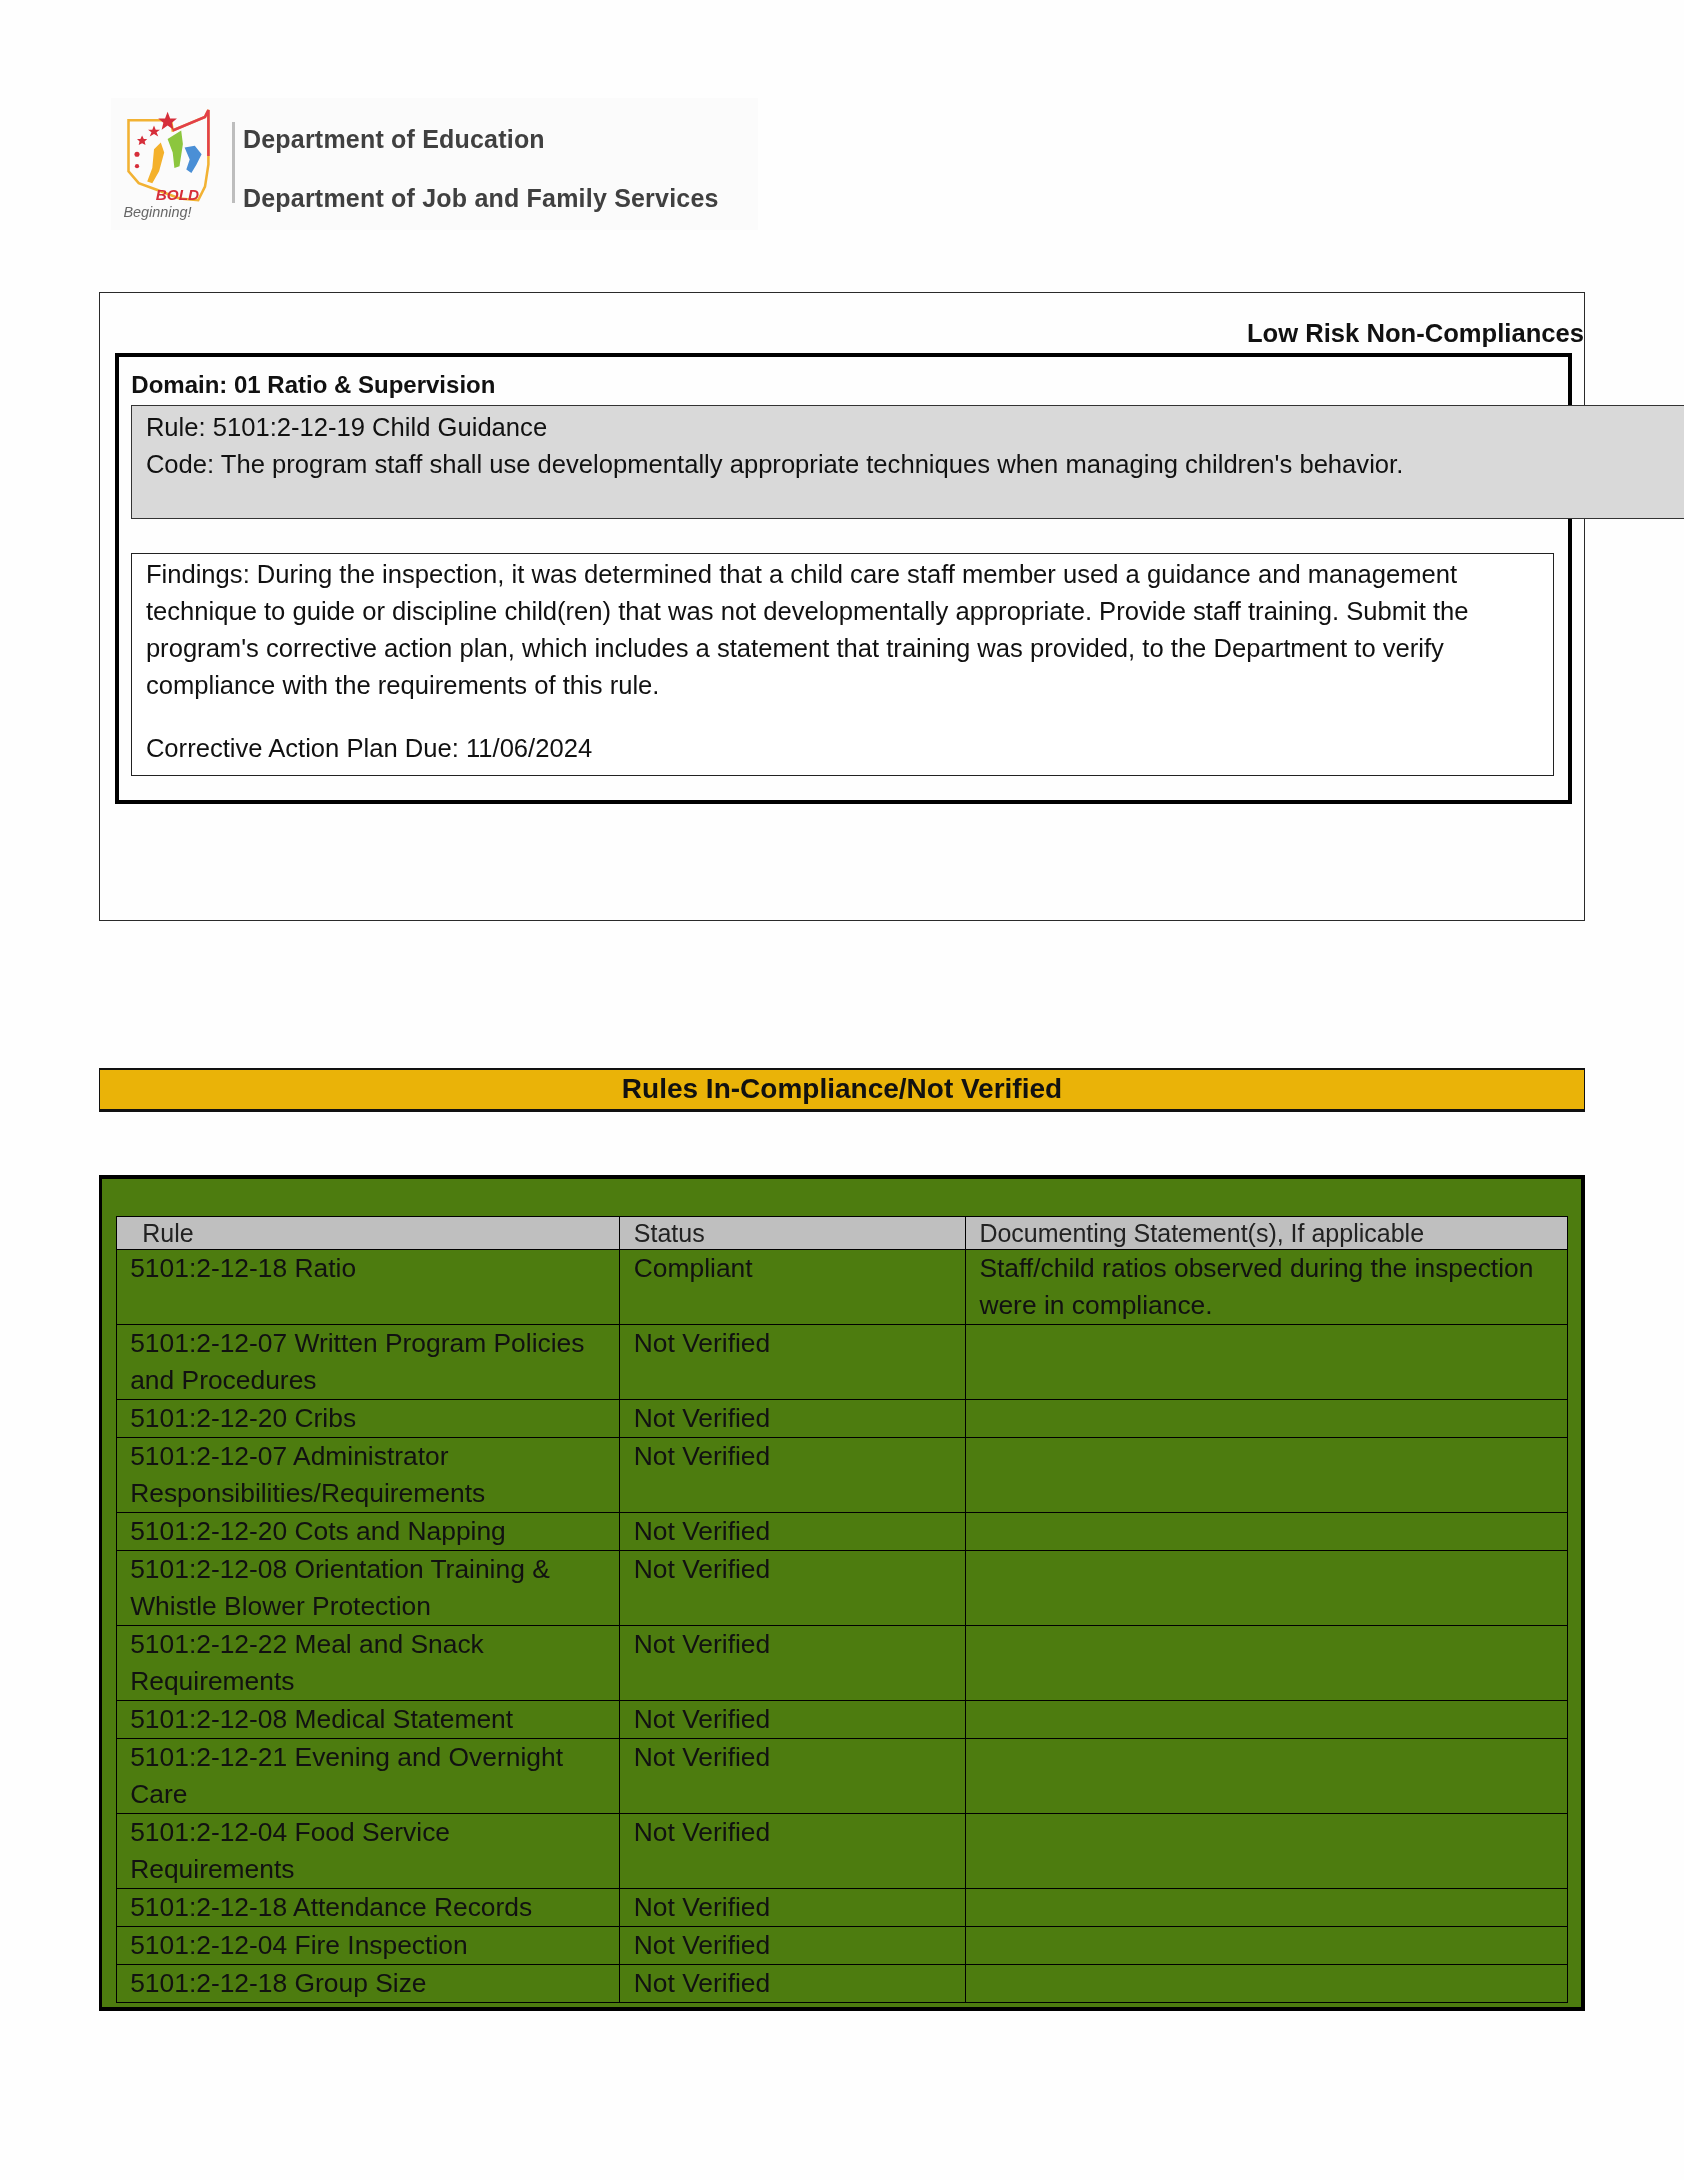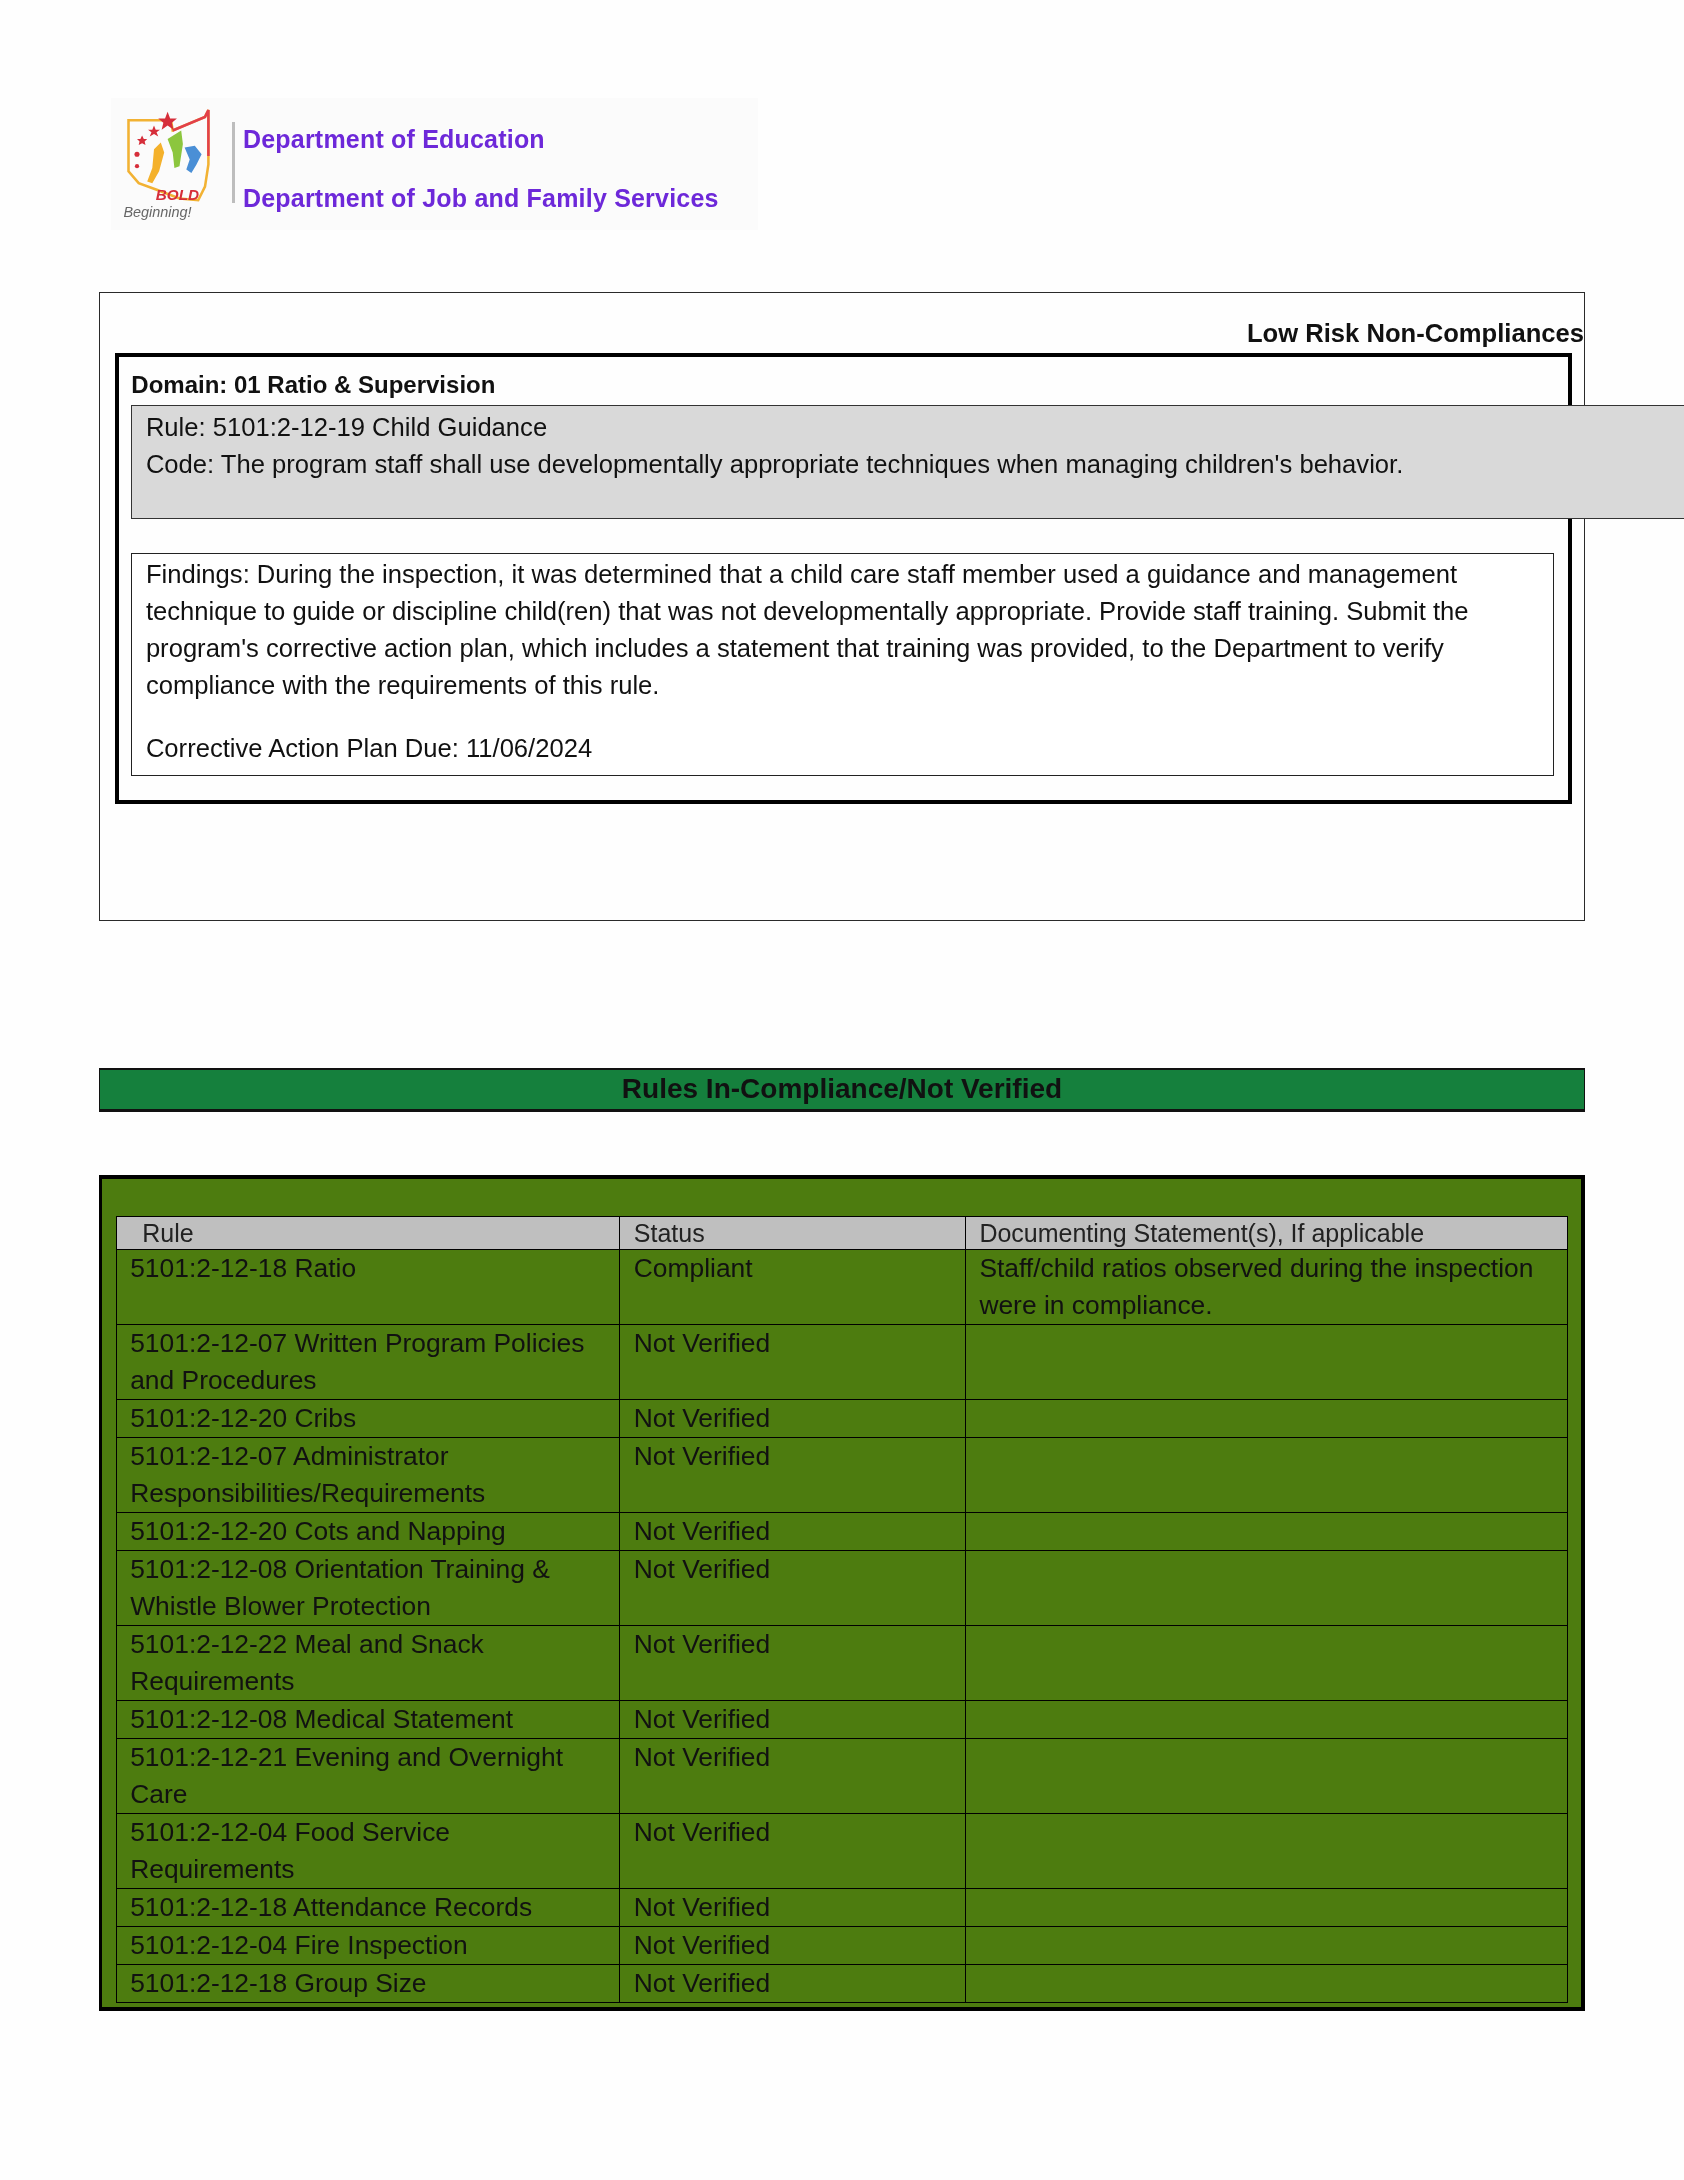--- a/index.html
+++ b/index.html
@@ -8,35 +8,35 @@
     background: #fefefe; overflow: hidden;
     font-family: "Liberation Sans", "DejaVu Sans", sans-serif;
     color: #111;
   }
   .abs { position: absolute; }
 
   
   .logo-wrap { left: 111px; top: 98px; width: 647px; height: 132px; background: #fbfbfb; }
   .logo-mark { left: 8.5px; top: 6.8px; width: 102px; height: 119px; }
   .logo-divider { left: 121px; top: 24px; width: 2.6px; height: 81px; background: #bdbdbd; }
-  .logo-line { left: 132px; font-size: 25px; font-weight: bold; color: #6d28d9; letter-spacing: 0.2px; white-space: nowrap; }
+  .logo-line { left: 132px; font-size: 25px; font-weight: bold; color: #404040; letter-spacing: 0.2px; white-space: nowrap; }
 
   
   .box-outer { left: 99px; top: 292px; width: 1486px; height: 629px; border: 1.7px solid #2a2a2a; box-sizing: border-box; }
   .section-title { left: 0; width: 100%; top: 25.6px; text-align: right; font-size: 25.6px; font-weight: bold; }
   .inner-thick { left: 14.5px; top: 60px; width: 1457px; height: 451px; border: 4.3px solid #000; box-sizing: border-box; }
   .domain-line { left: 12.8px; top: 13.6px; font-size: 24px; font-weight: bold; white-space: nowrap; }
   .rule-box { left: 12.8px; top: 48px; width: 1638px; height: 114px; background: #d9d9d9; border: 1.7px solid #333; box-sizing: border-box; padding: 3.4px 13.6px 0 13.6px; }
   .rule-box div { font-size: 25.6px; line-height: 37px; white-space: nowrap; }
   .findings-box { left: 12.8px; top: 196px; width: 1423px; height: 223px; background: #fff; border: 1.7px solid #222; box-sizing: border-box; padding: 1.7px 13.6px 0 13.6px; }
   .findings-text { font-size: 25.6px; line-height: 37px; width: 1397px; }
   .cap-due { font-size: 25.6px; margin-top: 30px; white-space: nowrap; }
 
   
-  .banner { left: 99px; top: 1068px; width: 1486px; height: 44px; background: #15803d; border-top: 2.6px solid #111; border-bottom: 3.4px solid #111; border-left: 1.7px solid #111; border-right: 1.7px solid #111; box-sizing: border-box; text-align: center; font-size: 28px; font-weight: bold; line-height: 37px; }
+  .banner { left: 99px; top: 1068px; width: 1486px; height: 44px; background: #eab308; border-top: 2.6px solid #111; border-bottom: 3.4px solid #111; border-left: 1.7px solid #111; border-right: 1.7px solid #111; box-sizing: border-box; text-align: center; font-size: 28px; font-weight: bold; line-height: 37px; }
 
   
   .table-outer { left: 99px; top: 1175px; width: 1486px; height: 836px; border-top: 4.3px solid #000; border-left: 3.4px solid #000; border-right: 4.3px solid #000; border-bottom: 4.3px solid #000; box-sizing: border-box; background: #4d7c0f; }
   table.rules { position: absolute; left: 13.6px; top: 37px; width: 1452px; border-collapse: collapse; }
   table.rules th, table.rules td { border: 1.7px solid #000; vertical-align: top; text-align: left; padding: 0 0 0 13.6px; font-size: 26.4px; line-height: 37px; }
   table.rules th { background: #bfbfbf; font-weight: normal; font-size: 25px; line-height: 32px; color: #222; }
   table.rules th.c1 { padding-left: 25.6px; }
   table.rules td { height: 34px; }
   .col-rule { width: 477px; }
   .col-status { width: 331px; }

